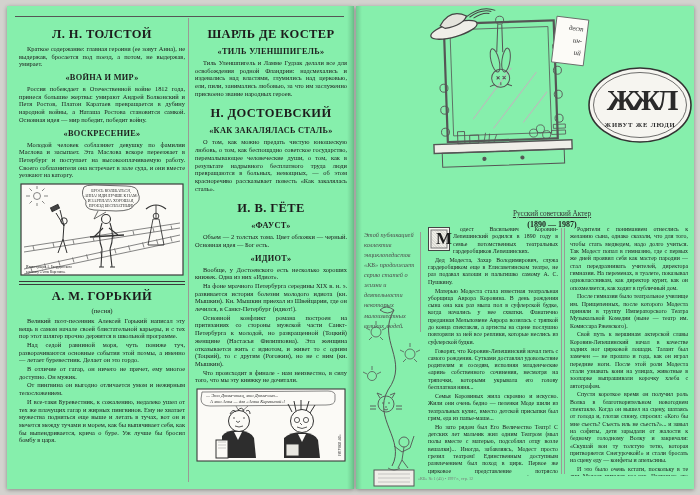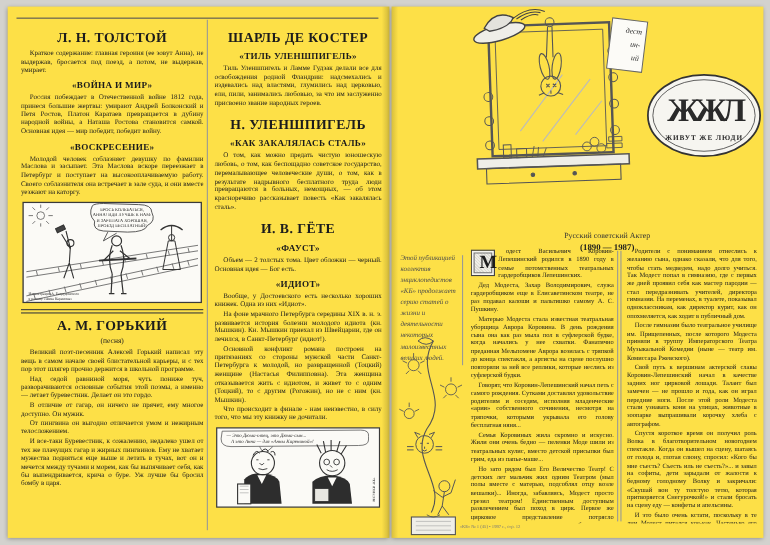--- a/index.html
+++ b/index.html
@@ -2,21 +2,21 @@
 <html><head>
 <meta charset="utf-8">
 <style>
   html,body{margin:0;padding:0;}
   body{
     width:700px;height:495px;position:relative;overflow:hidden;
     background:#d3d2ce;
     font-family:"Liberation Serif","DejaVu Serif",serif;
     color:#1c1c1c;
   }
-  .page{position:absolute;top:6px;height:483px;background:#fde047;box-shadow:0 1px 4px rgba(0,0,0,.35);}
+  .page{position:absolute;top:6px;height:483px;background:#86efac;box-shadow:0 1px 4px rgba(0,0,0,.35);}
   #left-page{left:7px;width:347px;}
   #right-page{left:356px;width:338px;}
   #left-page::after{content:"";position:absolute;right:0;top:0;bottom:0;width:7px;
     background:linear-gradient(to right,rgba(0,0,0,0),rgba(0,0,0,.18));}
   #right-page::before{content:"";position:absolute;left:0;top:0;bottom:0;width:6px;
     background:linear-gradient(to left,rgba(0,0,0,0),rgba(0,0,0,.15));}
 
   .col{position:absolute;overflow:hidden;}
   .h-author{font-weight:bold;text-align:center;font-size:12.5px;letter-spacing:.4px;margin:9px 0 3px;}
   .h-work{font-weight:bold;text-align:center;font-size:8.3px;letter-spacing:.3px;margin:5px 0 3px;}
@@ -24,21 +24,21 @@
   p.body{font-size:6.4px;line-height:1.2;text-align:justify;text-indent:8px;margin:0 0 1px;}
   .toprule{position:absolute;left:8px;right:10px;top:10px;border-top:1px solid #555;}
   .double-rule{height:2px;border-top:1px solid #3a3a3a;border-bottom:1px solid #3a3a3a;margin:5px 0 2px;}
   .vdiv{position:absolute;width:0;border-left:1px solid #9a9a94;}
   .cartoon{display:block;margin:4px auto 2px;}
 
   
   .rp-title{position:absolute;left:58px;width:276px;text-align:center;}
   #rp-first{top:166px;font-weight:bold;font-size:12.5px;}
   #rp-last{top:180px;font-weight:bold;font-size:18.5px;letter-spacing:1px;}
-  #rp-sub{top:204px;font-size:7.2px;color:#333;}
+  #rp-sub{top:204px;font-size:7.2px;color:#333;text-decoration:underline;}
   #rp-years{top:214px;font-weight:bold;font-size:8px;}
   .sidebar{position:absolute;left:8px;top:224px;width:52px;
     font-size:6.3px;font-style:italic;line-height:1.6;color:#4a4a4a;}
   .rp-col p{font-size:5.9px;line-height:1.24;text-align:justify;text-indent:7px;margin:0 0 1.5px;}
   .dropcap{
     float:left;width:20px;height:22px;margin:1px 3px 0 0;
     border:1px solid #444;box-shadow:inset 0 0 0 1.5px #f6f5f0, inset 0 0 0 2.5px #777;
     background:repeating-linear-gradient(45deg,#efeee8 0 1px,#dcdbd4 1px 2px);
     font-size:17px;font-weight:bold;text-align:center;line-height:22px;
   }
@@ -119,21 +119,21 @@
     <p class="body">В отличие от гагар, он ничего не прячет, ему многое доступно. Он мужик.</p>
     <p class="body">От пингвина он выгодно отличается умом и нежирным телосложением.</p>
     <p class="body">И все-таки Буревестник, к сожалению, недалеко ушел от тех же плачущих гагар и жирных пингвинов. Ему не хватает мужества подняться еще выше и летать в тучах, вот он и мечется между тучами и морем, как бы выпячивает себя, как бы выпендривается, крича о буре. Уж лучше бы бросил бомбу в царя.</p>
   </div>
 
   <div class="col" style="left:188px;top:12px;width:152px;height:466px;">
     <div class="h-author">ШАРЛЬ ДЕ КОСТЕР</div>
     <div class="h-work">«ТИЛЬ УЛЕНШПИГЕЛЬ»</div>
     <p class="body">Тиль Уленшпигель и Ламме Гудзак делали все для освобождения родной Фландрии: надсмехались и издевались над властями, глумились над церковью, ели, пили, занимались любовью, за что им заслуженно присвоено звание народных героев.</p>
 
-    <div class="h-author">Н. УЛЕНШПИГЕЛЬ</div>
+    <div class="h-author">Н. ДОСТОЕВСКИЙ</div>
     <div class="h-work">«КАК ЗАКАЛЯЛАСЬ СТАЛЬ»</div>
     <p class="body">О том, как можно предать чистую юношескую любовь, о том, как беспощадно советское государство, перемалывающее человеческие души, о том, как в результате надрывного бесплатного труда люди превращаются в больных, немощных, — об этом красноречиво рассказывает повесть «Как закалялась сталь».</p>
 
     <div class="h-author">И. В. ГЁТЕ</div>
     <div class="h-work">«ФАУСТ»</div>
     <p class="body">Объем — 2 толстых тома. Цвет обложки — черный. Основная идея — Бог есть.</p>
 
     <div class="h-work">«ИДИОТ»</div>
     <p class="body">Вообще, у Достоевского есть несколько хороших книжек. Одна из них «Идиот».</p>
     <p class="body">На фоне мрачного Петербурга середины XIX в. н. э. развивается история болезни молодого идиота (кн. Мышкин). Кн. Мышкин приехал из Швейцарии, где он лечился, в Санкт-Петербург (идиот!).</p>

